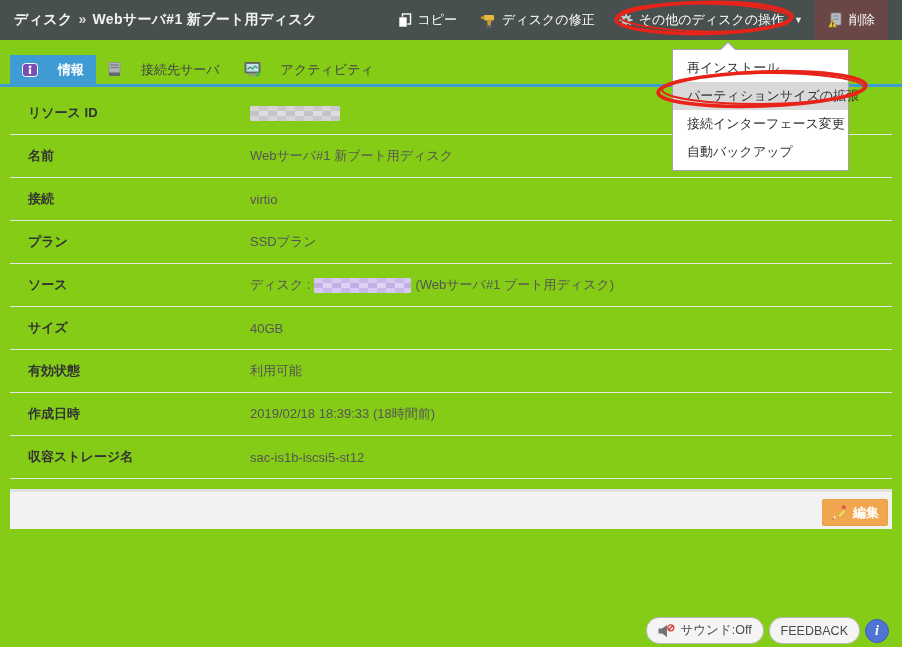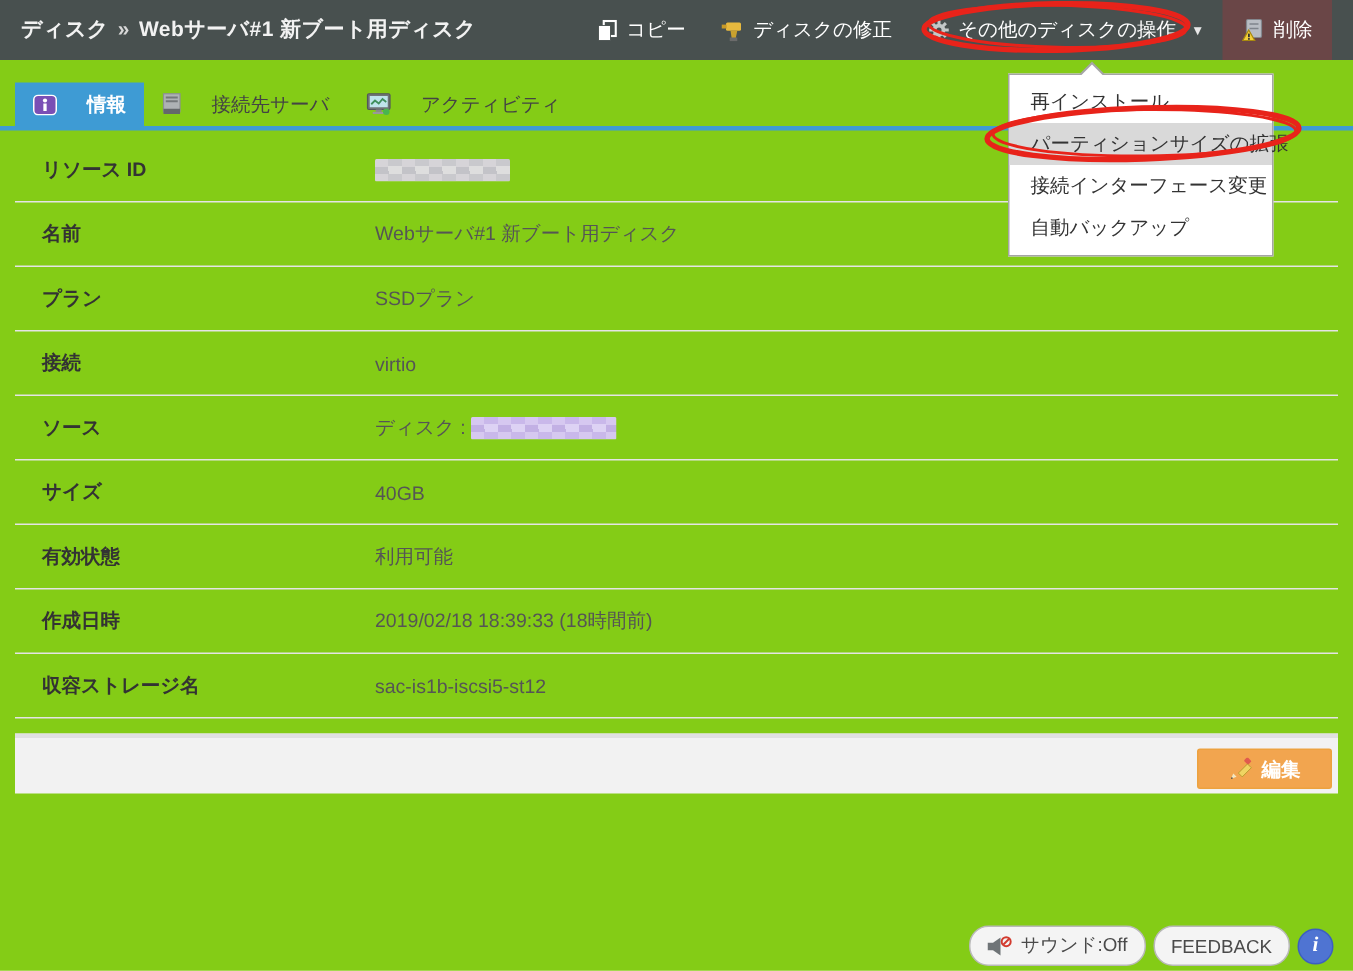--- a/index.html
+++ b/index.html
@@ -28,21 +28,21 @@
   .irow .lbl { width:220px; padding-left:18px; font-size:13px; font-weight:bold; color:#333; }
   .irow .val { font-size:13px; color:#555; display:flex; align-items:center; gap:4px; }
   .redact { display:inline-block; height:15px; border-radius:1px;
             background:conic-gradient(#c9c9cd 90deg,#dedede 90deg 180deg,#c3c3c8 180deg 270deg,#d6d4d8 270deg);
             background-size:18px 10px; }
   .redact.purple { background:conic-gradient(#c9b8ea 90deg,#ddd2f4 90deg 180deg,#c2b0e4 180deg 270deg,#d6c8f0 270deg);
             background-size:18px 10px; }
 
   
   .footer-strip { position:absolute; top:489px; left:10px; width:882px; height:40px; background:#f2f2f2; border-top:3px solid #e0e0e0; }
-  .edit-btn { position:absolute; right:4px; top:7px; height:27px; background:#f2a54f; border:1px solid #e royal; border:1px solid #eda23f; border-radius:2px; color:#fff; font-size:13px; font-weight:bold; display:flex; align-items:center; gap:6px; padding:0 20px; cursor:pointer; }
+  .edit-btn { position:absolute; right:4px; top:7px; height:27px; background:#f2a54f; border:1px solid #e royal; border:1px solid #eda23f; border-radius:2px; color:#fff; font-size:13px; font-weight:bold; display:flex; align-items:center; gap:6px; padding:0 8px; cursor:pointer; }
 
   
   .dropdown { position:absolute; left:672px; top:49px; width:177px; background:#fff; border:1px solid #a5a5a5; z-index:40; padding:4px 0; }
   .dropdown .dd-caret { position:absolute; top:-9px; left:46px; width:0; height:0; border-left:9px solid transparent; border-right:9px solid transparent; border-bottom:9px solid #a5a5a5; }
   .dropdown .dd-caret::after { content:""; position:absolute; left:-8px; top:1.5px; border-left:8px solid transparent; border-right:8px solid transparent; border-bottom:8px solid #fff; }
   .dd-item { font-size:13px; color:#333; padding:5px 14px; cursor:pointer; white-space:nowrap; }
   .dd-item.hl { background:#d9d9d9; }
 
   
   .annot { position:absolute; inset:0; width:902px; height:647px; z-index:60; pointer-events:none; }
@@ -156,32 +156,33 @@
       <div class="lbl">リソース ID</div>
       <div class="val">
           <span class="redact" style="width:90px"></span>
         </div>
     </div>
     <div class="irow">
       <div class="lbl">名前</div>
       <div class="val">Webサーバ#1 新ブート用ディスク</div>
     </div>
     <div class="irow">
+      <div class="lbl">接続</div>
+      <div class="val">virtio</div>
+    </div>
+    <div class="irow">
       <div class="lbl">プラン</div>
       <div class="val">SSDプラン</div>
-    </div>
-    <div class="irow">
-      <div class="lbl">接続</div>
-      <div class="val">virtio</div>
     </div>
     <div class="irow">
       <div class="lbl">ソース</div>
       <div class="val">
         <span>ディスク :</span>
         <span class="redact purple" style="width:97px"></span>
+        <span>(Webサーバ#1 ブート用ディスク)</span>
       </div>
     </div>
     <div class="irow">
       <div class="lbl">サイズ</div>
       <div class="val">40GB</div>
     </div>
     <div class="irow">
       <div class="lbl">有効状態</div>
       <div class="val">利用可能</div>
     </div>

